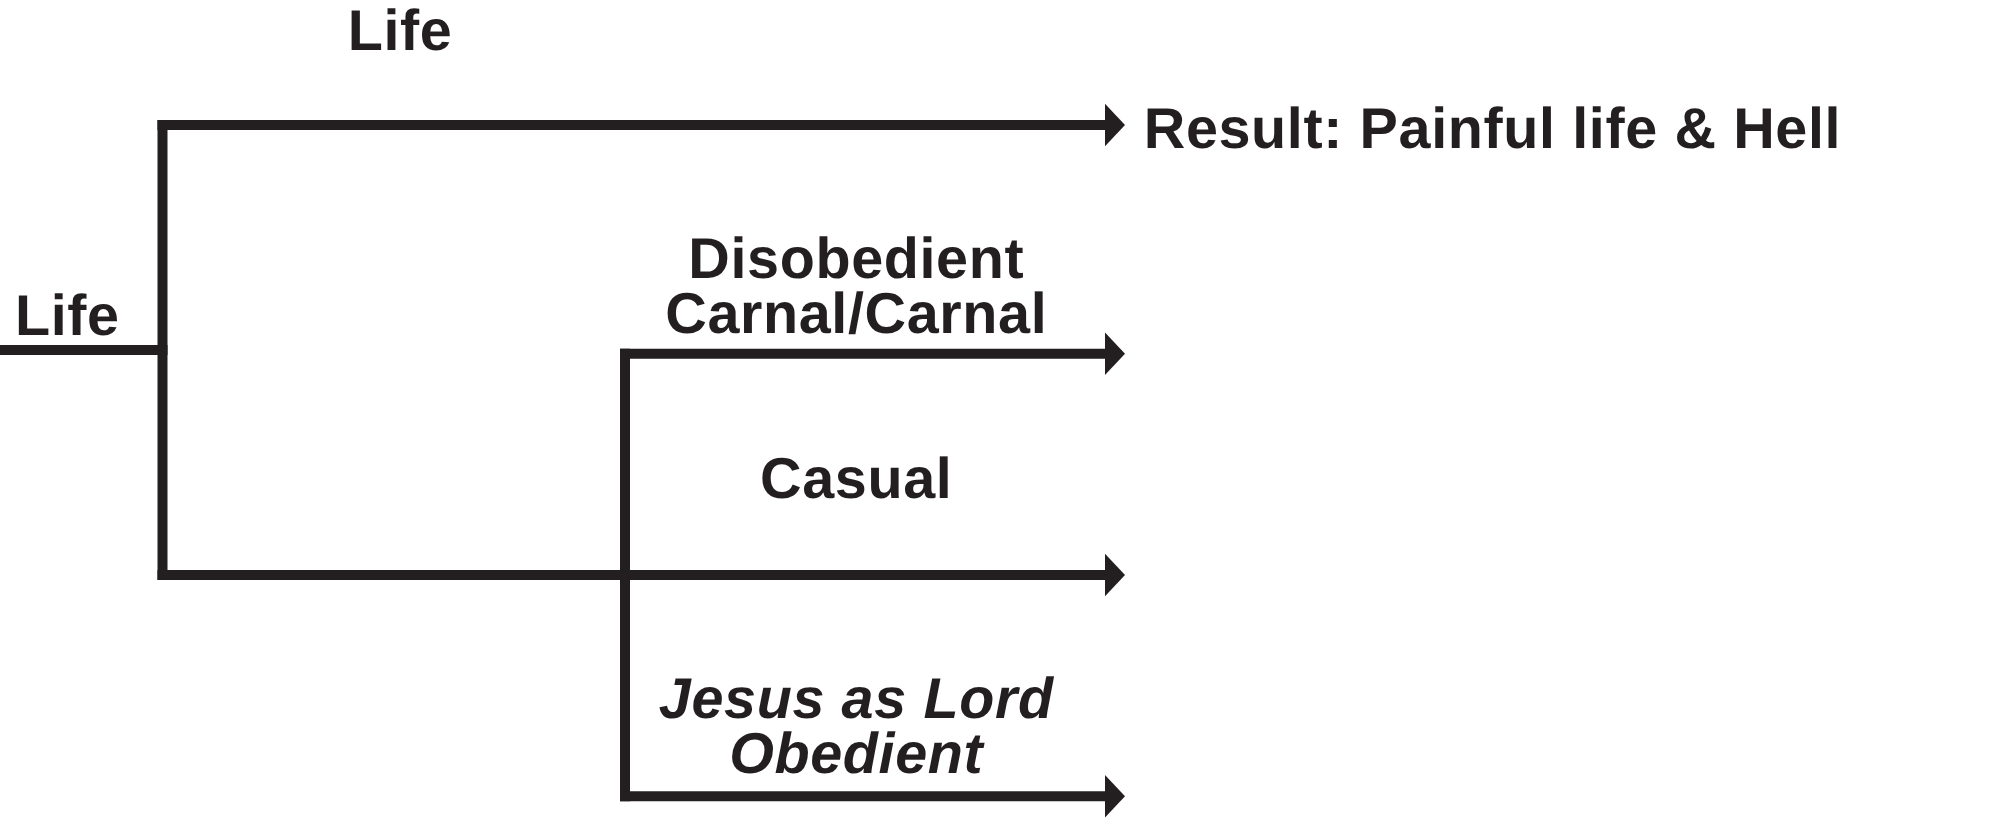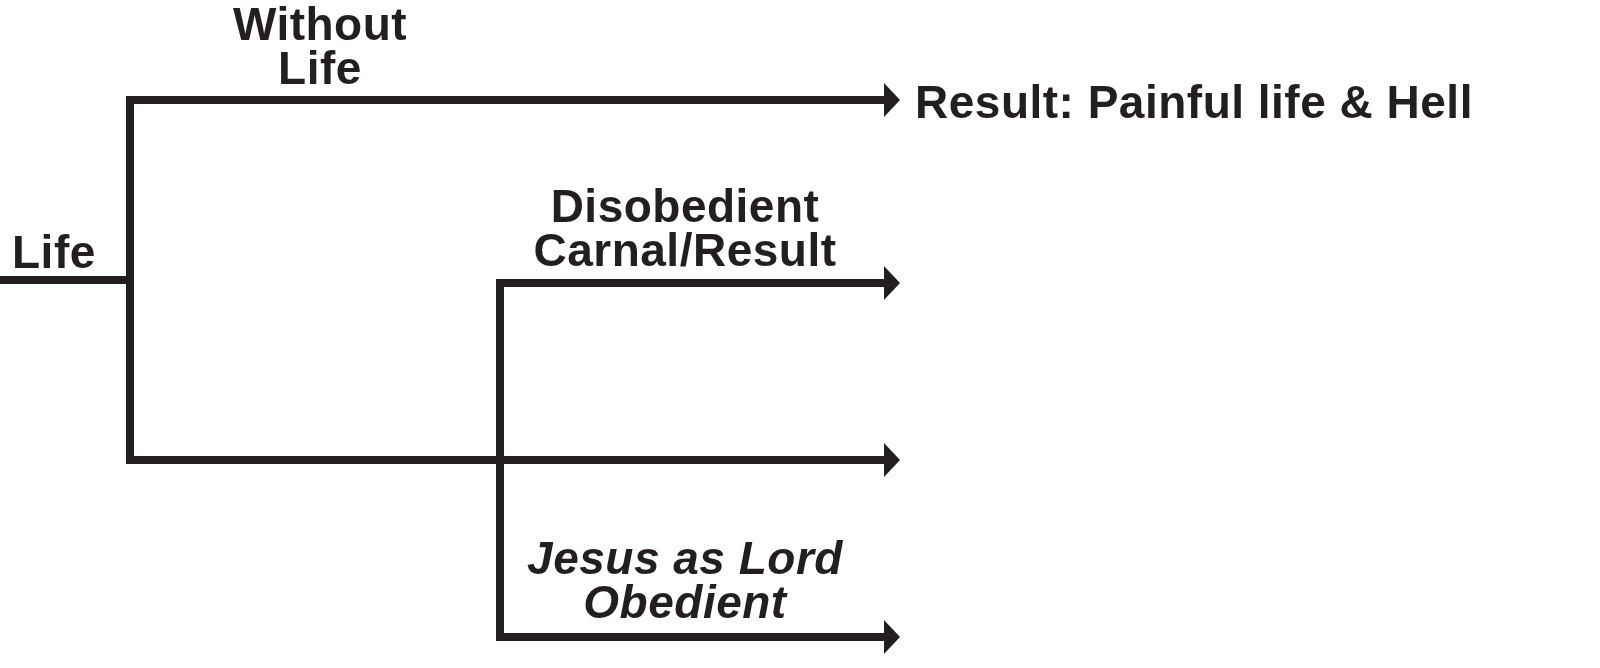--- a/index.html
+++ b/index.html
@@ -28,35 +28,35 @@
     <polygon points="884,443 900,460 884,477"></polygon>
     <polygon points="884,620 900,637 884,654"></polygon>
   </g>
 </svg>
 
 <div class="lbl" style="left:12px; top:230px; text-align:right;">
   <span>Life</span>
 </div>
 
 <div class="lbl" style="left:170px; top:2px; width:300px;">
-  <div>Without</div>
   <div>Life</div>
 </div>
 
 <div class="lbl" style="left:915px; top:80px; text-align:right;">
   <span>Result: Painful life &amp; Hell</span>
 </div>
 
 <div class="lbl" style="left:150px; top:360px; width:330px;">
 </div>
 
 <div class="lbl" style="left:505px; top:184px; width:360px;">
   <div>Disobedient</div>
-  <div>Carnal/Result</div>
+  <div>Carnal/Carnal</div>
 </div>
 
 <div class="lbl" style="left:505px; top:360px; width:360px;">
+  <div>Casual</div>
 </div>
 
 <div class="lbl" style="left:505px; top:536px; width:360px;font-style:italic;">
   <div>Jesus as Lord</div>
   <div>Obedient</div>
 </div>
 
 </body></html>

